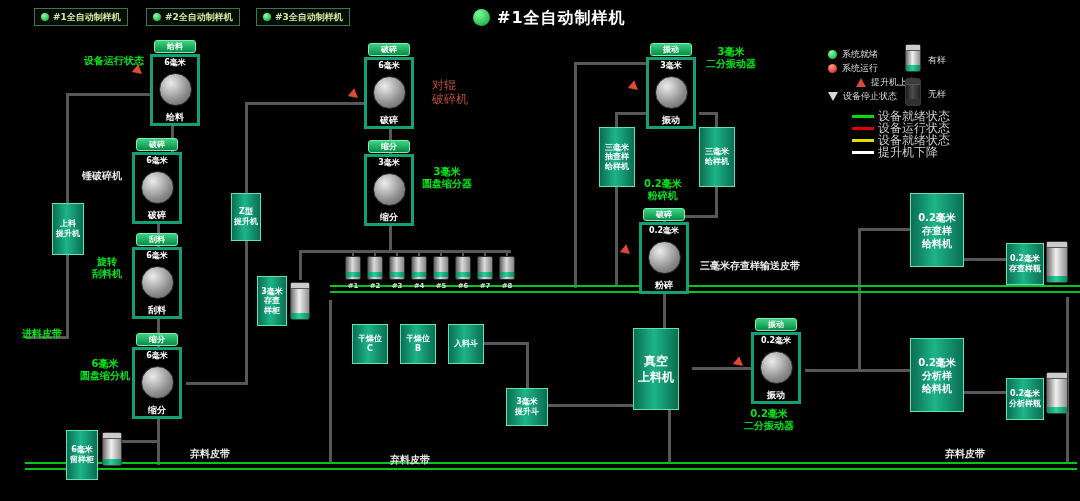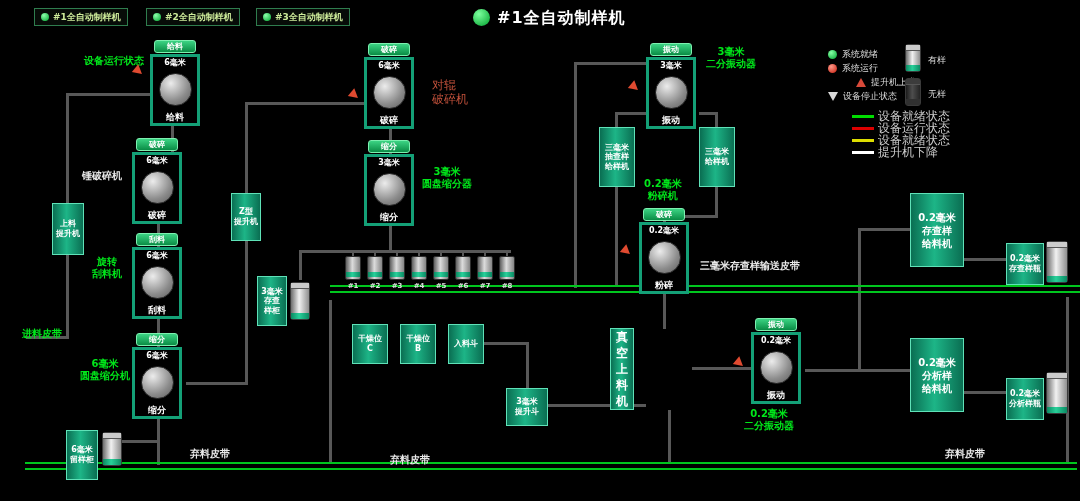--- a/index.html
+++ b/index.html
@@ -272,21 +272,21 @@
 <div class="abs block" style="left:400px;top:324px;width:36px;height:40px">干燥位
 B</div>
 <div class="abs block" style="left:448px;top:324px;width:36px;height:40px">入料斗</div>
 <div class="abs block" style="left:506px;top:388px;width:42px;height:38px">3毫米
 提升斗</div>
 <div class="abs block" style="left:599px;top:127px;width:36px;height:60px">三毫米
 抽查样
 给样机</div>
 <div class="abs block" style="left:699px;top:127px;width:36px;height:60px">三毫米
 给样机</div>
-<div class="abs block big" style="left:610px;top:328px;width:24px;height:82px">真空
+<div class="abs block big" style="left:633px;top:328px;width:46px;height:82px">真空
 上料机</div>
 <div class="abs block med" style="left:910px;top:193px;width:54px;height:74px">0.2毫米
 存查样
 给料机</div>
 <div class="abs block" style="left:1006px;top:243px;width:38px;height:42px">0.2毫米
 存查样瓶</div>
 <div class="abs block med" style="left:910px;top:338px;width:54px;height:74px">0.2毫米
 分析样
 给料机</div>
 <div class="abs block" style="left:1006px;top:378px;width:38px;height:42px">0.2毫米

